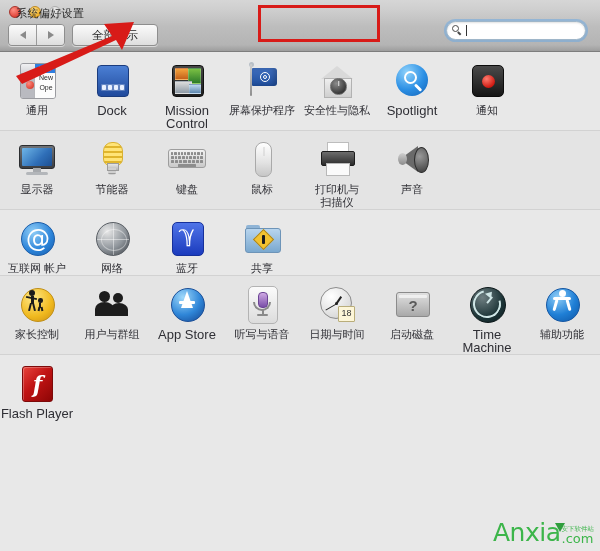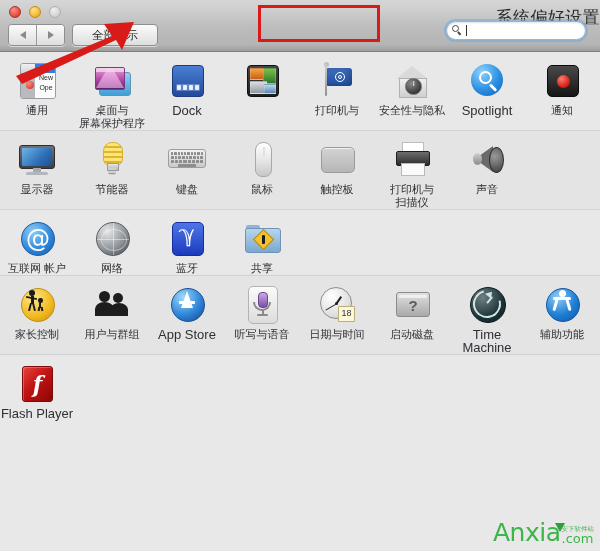--- a/index.html
+++ b/index.html
@@ -42,22 +42,22 @@
     position:absolute;left:72px;top:24px;height:20px;min-width:66px;padding:0 9px;
     display:flex;align-items:center;justify-content:center;
     font-size:11.5px;color:#1d1d1d;
     border:1px solid #8e8e8e;border-radius:4px;
     background:linear-gradient(to bottom,#fbfbfb,#dedede);
     box-shadow:0 1px 0 rgba(255,255,255,.55);
     white-space:nowrap;
   }
 
   .wintitle{
-    position:absolute;left:0;right:0;top:6px;text-align:right;
-    font-size:17px;color:#2b2b2b;letter-spacing:.4px;
+    position:absolute;left:16px;right:0;top:6px;text-align:left;
+    font-size:11px;color:#2b2b2b;letter-spacing:.4px;
   }
 
   .searchwrap{position:absolute;right:14px;top:21px;width:140px;height:19px;}
   .searchfield{
     width:100%;height:100%;box-sizing:border-box;
     border:1px solid #9fb6c9;border-radius:10px;
     background:#fff;
     box-shadow:0 0 0 2px rgba(110,170,225,.55), inset 0 1px 2px rgba(0,0,0,.12);
     display:flex;align-items:center;padding-left:5px;
   }
@@ -335,30 +335,20 @@
               <div class="gen-drop">
                   <i>New</i>
                   <i>Ope</i>
                 </div>
               <div class="gen-dot"></div>
             </div>
           </div>
           <div class="label">通用</div>
         </div>
 
-        <div class="cell">
-          <div class="iconbox">
-            <div class="ds-back"></div>
-            <div class="ds-front">
-                <span class="ds-bar"></span>
-              </div>
-          </div>
-          <div class="label">桌面与
-屏幕保护程序</div>
-        </div>
 
         <div class="cell">
           <div class="iconbox">
             <div class="dock-sq">
                 <div class="dock-shelf">
                   <span></span>
                   <span></span>
                   <span></span>
                   <span></span>
                 </div>
@@ -369,30 +359,32 @@
 
         <div class="cell">
           <div class="iconbox">
             <div class="mc-sq">
                 <i class="mc-a"></i>
                 <i class="mc-b"></i>
                 <i class="mc-c"></i>
                 <i class="mc-d"></i>
               </div>
           </div>
+          <div class="label lat">Mission
+Control</div>
         </div>
 
         <div class="cell">
           <div class="iconbox">
             <div class="flag-knob"></div>
               <div class="flag-pole"></div>
             <div class="flag-cloth"></div>
               <div class="flag-emb"></div>
           </div>
-          <div class="label">打印机与</div>
+          <div class="label">屏幕保护程序</div>
         </div>
 
         <div class="cell">
           <div class="iconbox">
             <div class="house">
                 <div class="house-roof"></div>
                 <div class="house-body"></div>
                 <div class="dial"></div>
               </div>
           </div>
@@ -484,26 +476,20 @@
           <div class="label">键盘</div>
         </div>
 
         <div class="cell">
           <div class="iconbox">
             <div class="mouse"></div>
           </div>
           <div class="label">鼠标</div>
         </div>
 
-        <div class="cell">
-          <div class="iconbox">
-            <div class="tpad"></div>
-          </div>
-          <div class="label">触控板</div>
-        </div>
 
         <div class="cell">
           <div class="iconbox">
             <div class="pr-paper"></div>
               <div class="pr-body"></div>
               <div class="pr-out"></div>
           </div>
           <div class="label">打印机与
 扫描仪</div>
         </div>

